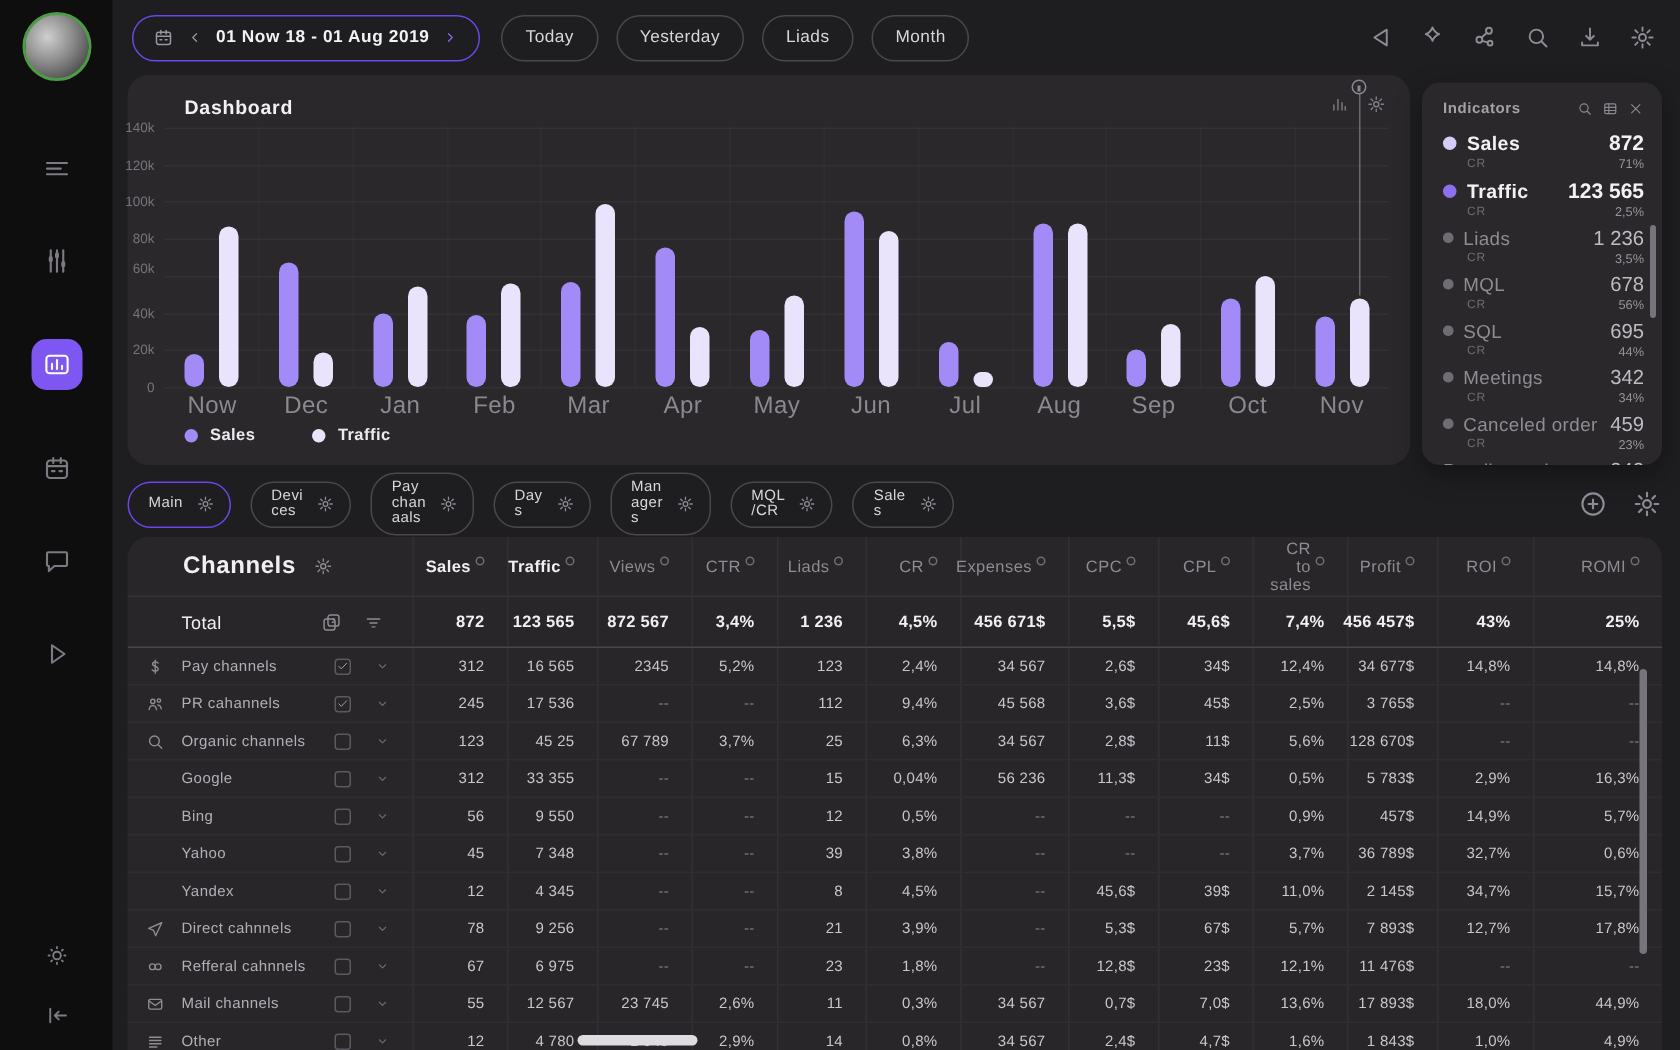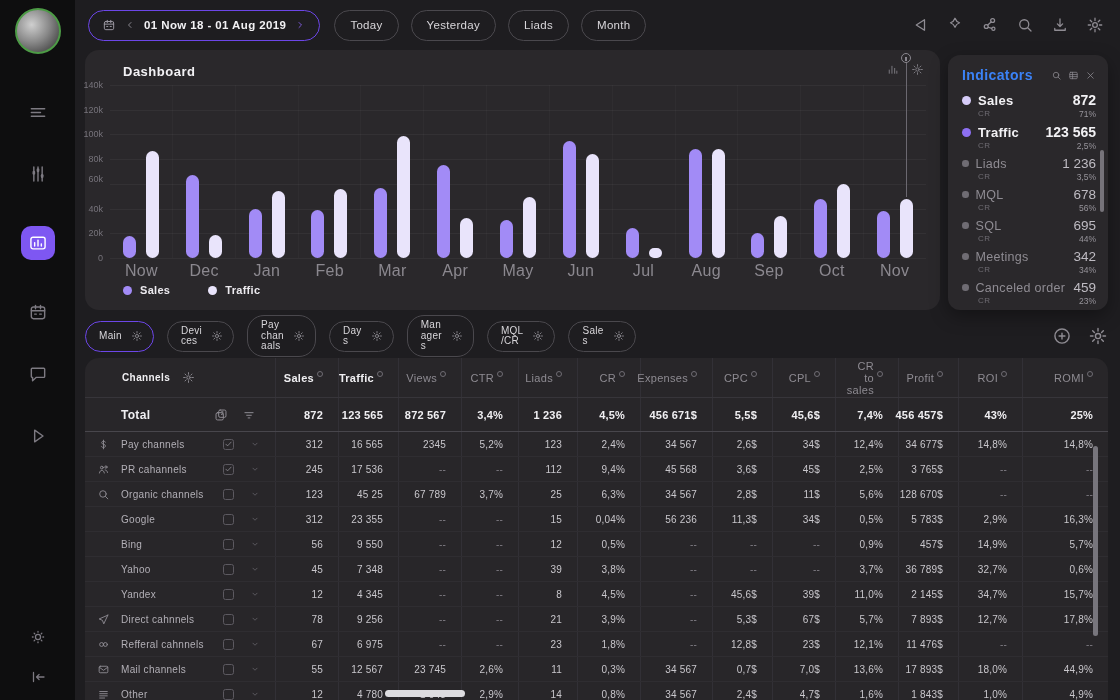--- a/index.html
+++ b/index.html
@@ -54,21 +54,21 @@
   .xlabels { position:absolute; left:25px; top:212px; width:816px; display:flex; }
   .xlabels span { flex:1; text-align:center; font-size:16px; color:#8b888f; letter-spacing:.3px; }
   .legend { position:absolute; left:38px; top:234px; display:flex; gap:38px; }
   .litem { display:flex; align-items:center; gap:8px; font-size:11px; font-weight:bold; letter-spacing:.3px; color:#eceaef; }
   .ldot { width:9px; height:9px; border-radius:50%; }
 
   
   .ind { position:absolute; left:948px; top:55px; width:160px; height:255px; background:#2a282b; border-radius:12px;
          padding:12px 12px 0 14px; overflow:hidden; z-index:4; box-shadow:0 6px 18px rgba(0,0,0,.35); }
   .ind-head { display:flex; align-items:center; }
-  .ind-title { font-size:14px; font-weight:bold; letter-spacing:.4px; color:#3b82f6; }
+  .ind-title { font-size:10px; font-weight:bold; letter-spacing:.4px; color:#a3a3a3; }
   .ind-hicons { margin-left:auto; display:flex; gap:6px; color:#8b888f; }
   .ind-list { margin-top:9px; }
   .ind-item { margin-bottom:5px; }
   .ir1 { display:flex; align-items:center; gap:7px; }
   .idot { border-radius:50%; flex:none; }
   .iname { letter-spacing:.3px; }
   .ival { margin-left:auto; white-space:nowrap; }
   .ind-item.em .iname { font-size:13px; font-weight:bold; color:#f2f1f4; }
   .ind-item.em .ival  { font-size:14px; font-weight:bold; color:#f2f1f4; }
   .ind-item.em .idot  { width:9px; height:9px; }
@@ -93,27 +93,27 @@
                border-radius:14px 14px 0 0; overflow:hidden; }
   .trow { display:grid; grid-template-columns:190px 63px 60px 63px 57px 59px 63px 72px 60px 63px 63px 60px 64px minmax(0,1fr); }
   .cell { display:flex; align-items:center; justify-content:flex-end; padding-right:15px; font-size:10px; color:#c9c7cc;
           border-left:1px solid #323036; letter-spacing:.2px; white-space:nowrap; }
   .cell.dim { color:#807d85; }
   .chcell { display:flex; align-items:center; padding:0 13px 0 11px; border-left:none; justify-content:flex-start; }
   .thead { height:40px; border-bottom:1px solid #37353a; }
   .thead .cell { font-size:11px; color:#8e8b92; letter-spacing:.3px; white-space:pre-line; text-align:right; line-height:12px; }
   .thead .cell.em { color:#f0eff2; font-weight:bold; }
   .sup { width:6px; height:6px; border:1px solid #6f6c73; border-radius:50%; margin:-8px 0 0 3px; flex:none; }
-  .chname { font-size:10px; font-weight:bold; color:#f0eff2; letter-spacing:.4px; margin-left:26px; }
+  .chname { font-size:16px; font-weight:bold; color:#f0eff2; letter-spacing:.4px; margin-left:26px; }
   .totalrow { height:34px; border-bottom:1px solid #48464c; }
   .totalrow .cell { font-size:11px; font-weight:bold; color:#f0eff2; }
   .drow { height:25px; border-bottom:1px solid #2f2d31; }
   .rowicon { width:14px; color:#8f8c93; flex:none; margin-right:11px; display:flex; justify-content:center; }
   .rlabel { font-size:10px; color:#b2afb6; letter-spacing:.3px; flex:1; }
-  .totalrow .rlabel { font-size:12px; font-weight:bold; color:#f0eff2; }
+  .totalrow .rlabel { font-size:12px; font-weight:normal; color:#f0eff2; }
   .cb { width:11px; height:11px; border:1.2px solid #5c5960; border-radius:2.5px; margin-right:16px; flex:none;
         display:flex; align-items:center; justify-content:center; color:#a8a5ad; }
   .rchev { color:#6f6c73; margin-right:2px; }
   .ticons { display:flex; gap:14px; color:#8f8c93; margin-right:6px; }
   .vscroll { position:absolute; right:10px; top:88px; width:5px; height:190px; border-radius:3px; background:#77757c; z-index:3; }
   .hscroll { position:absolute; left:300px; bottom:3px; width:80px; height:7px; border-radius:4px; background:#dddce0; z-index:3; }
 </style>
 </head>
 <body>
 
@@ -756,21 +756,21 @@
           <span class="rowicon"></span>
           <span class="rlabel">Google</span>
           <span class="cb"></span>
           <span class="rchev">
             <svg class="ic ic10">
               <use href="#s-chevD"></use>
             </svg>
           </span>
         </div>
         <div class="cell">312</div>
-        <div class="cell">23 355</div>
+        <div class="cell">33 355</div>
         <div class="cell dim">--</div>
         <div class="cell dim">--</div>
         <div class="cell">15</div>
         <div class="cell">0,04%</div>
         <div class="cell">56 236</div>
         <div class="cell">11,3$</div>
         <div class="cell">34$</div>
         <div class="cell">0,5%</div>
         <div class="cell">5 783$</div>
         <div class="cell">2,9%</div>

